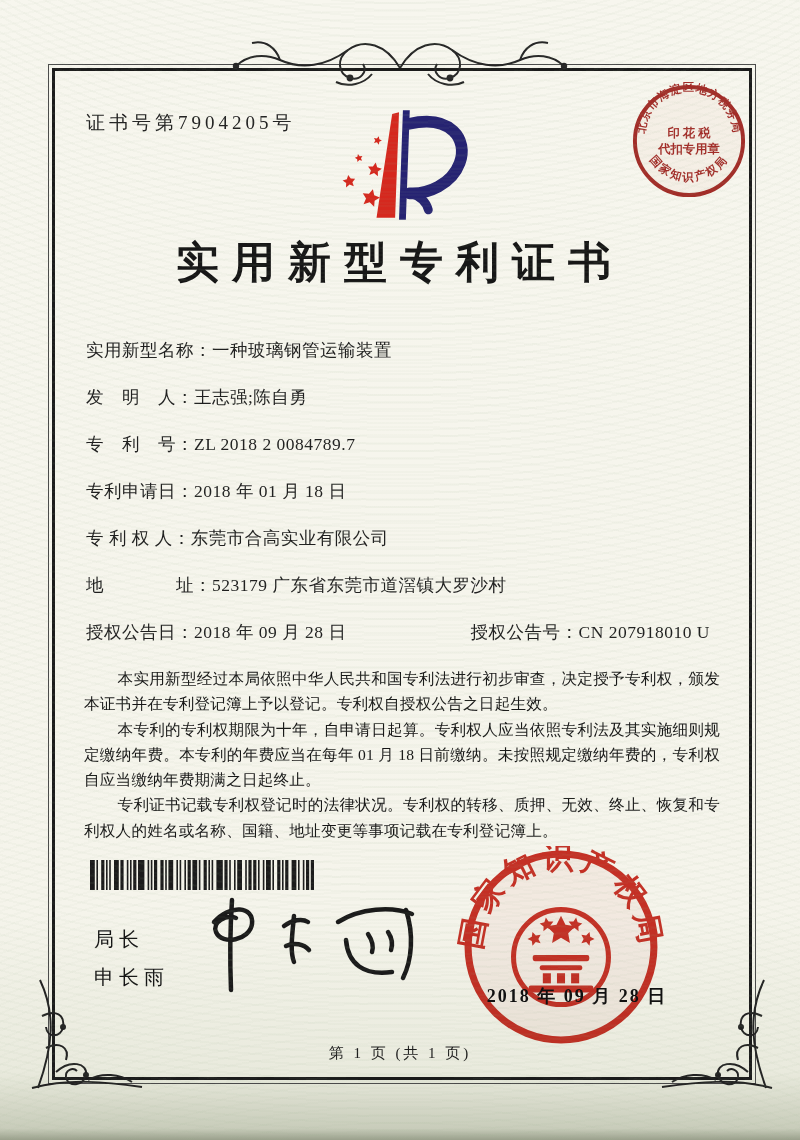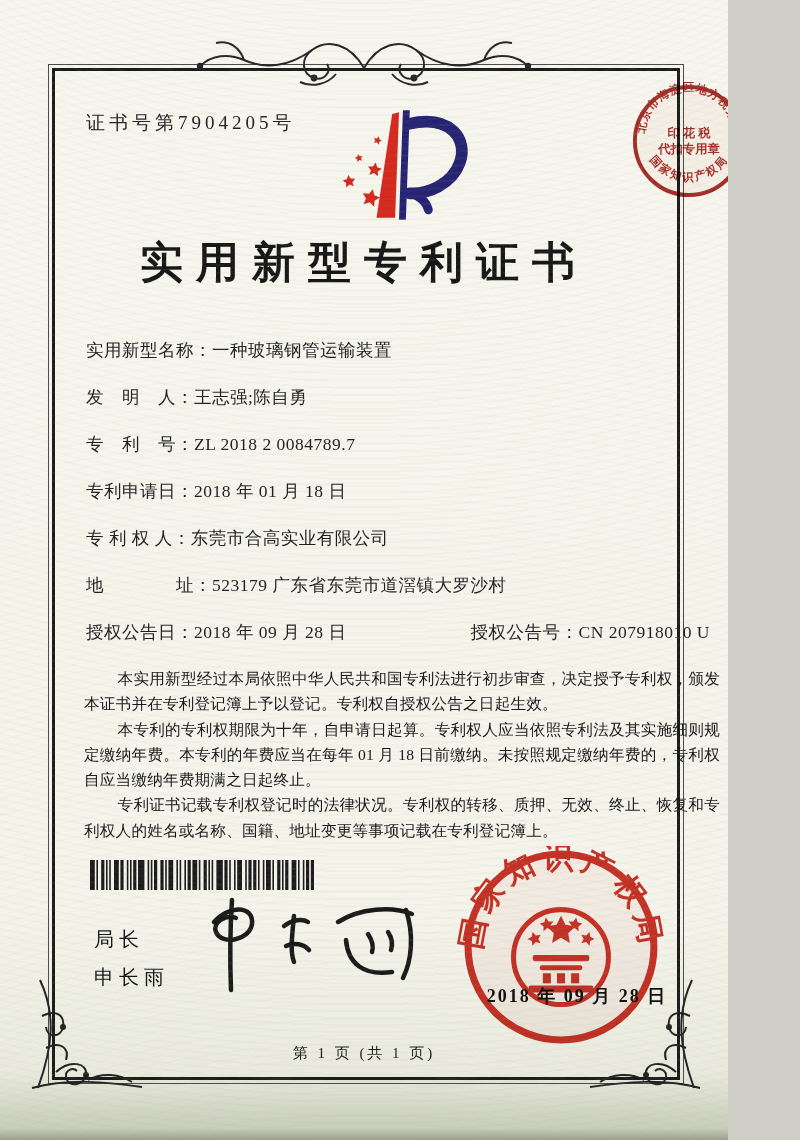--- a/index.html
+++ b/index.html
@@ -1,17 +1,17 @@
 <!DOCTYPE html>
 <html><head>
 <meta charset="utf-8">
 <style>
   html,body{margin:0;padding:0;background:#cfcfc8;}
   .photo{
-    position:relative;width:728px;height:1140px;overflow:hidden;
+    position:relative;width:800px;height:1140px;overflow:hidden;
     background:linear-gradient(180deg,#f7f6ee 0%,#f5f4eb 80%,#e9eadd 94%,#c8ccba 99%,#9aa08c 100%);
     font-family:"Liberation Serif","DejaVu Serif",serif;color:#2a2a2a;
   }
   .photo::after{
     content:"";position:absolute;inset:0;pointer-events:none;
     background:
       repeating-radial-gradient(circle at 50% -60%,rgba(150,175,140,.05) 0 2px,transparent 2px 7px),
       repeating-radial-gradient(circle at 50% 180%,rgba(150,175,140,.04) 0 2px,transparent 2px 8px);
   }
   .frame-outer{position:absolute;left:48px;top:64px;right:44px;bottom:56px;border:1px solid #4a4a4a;}

